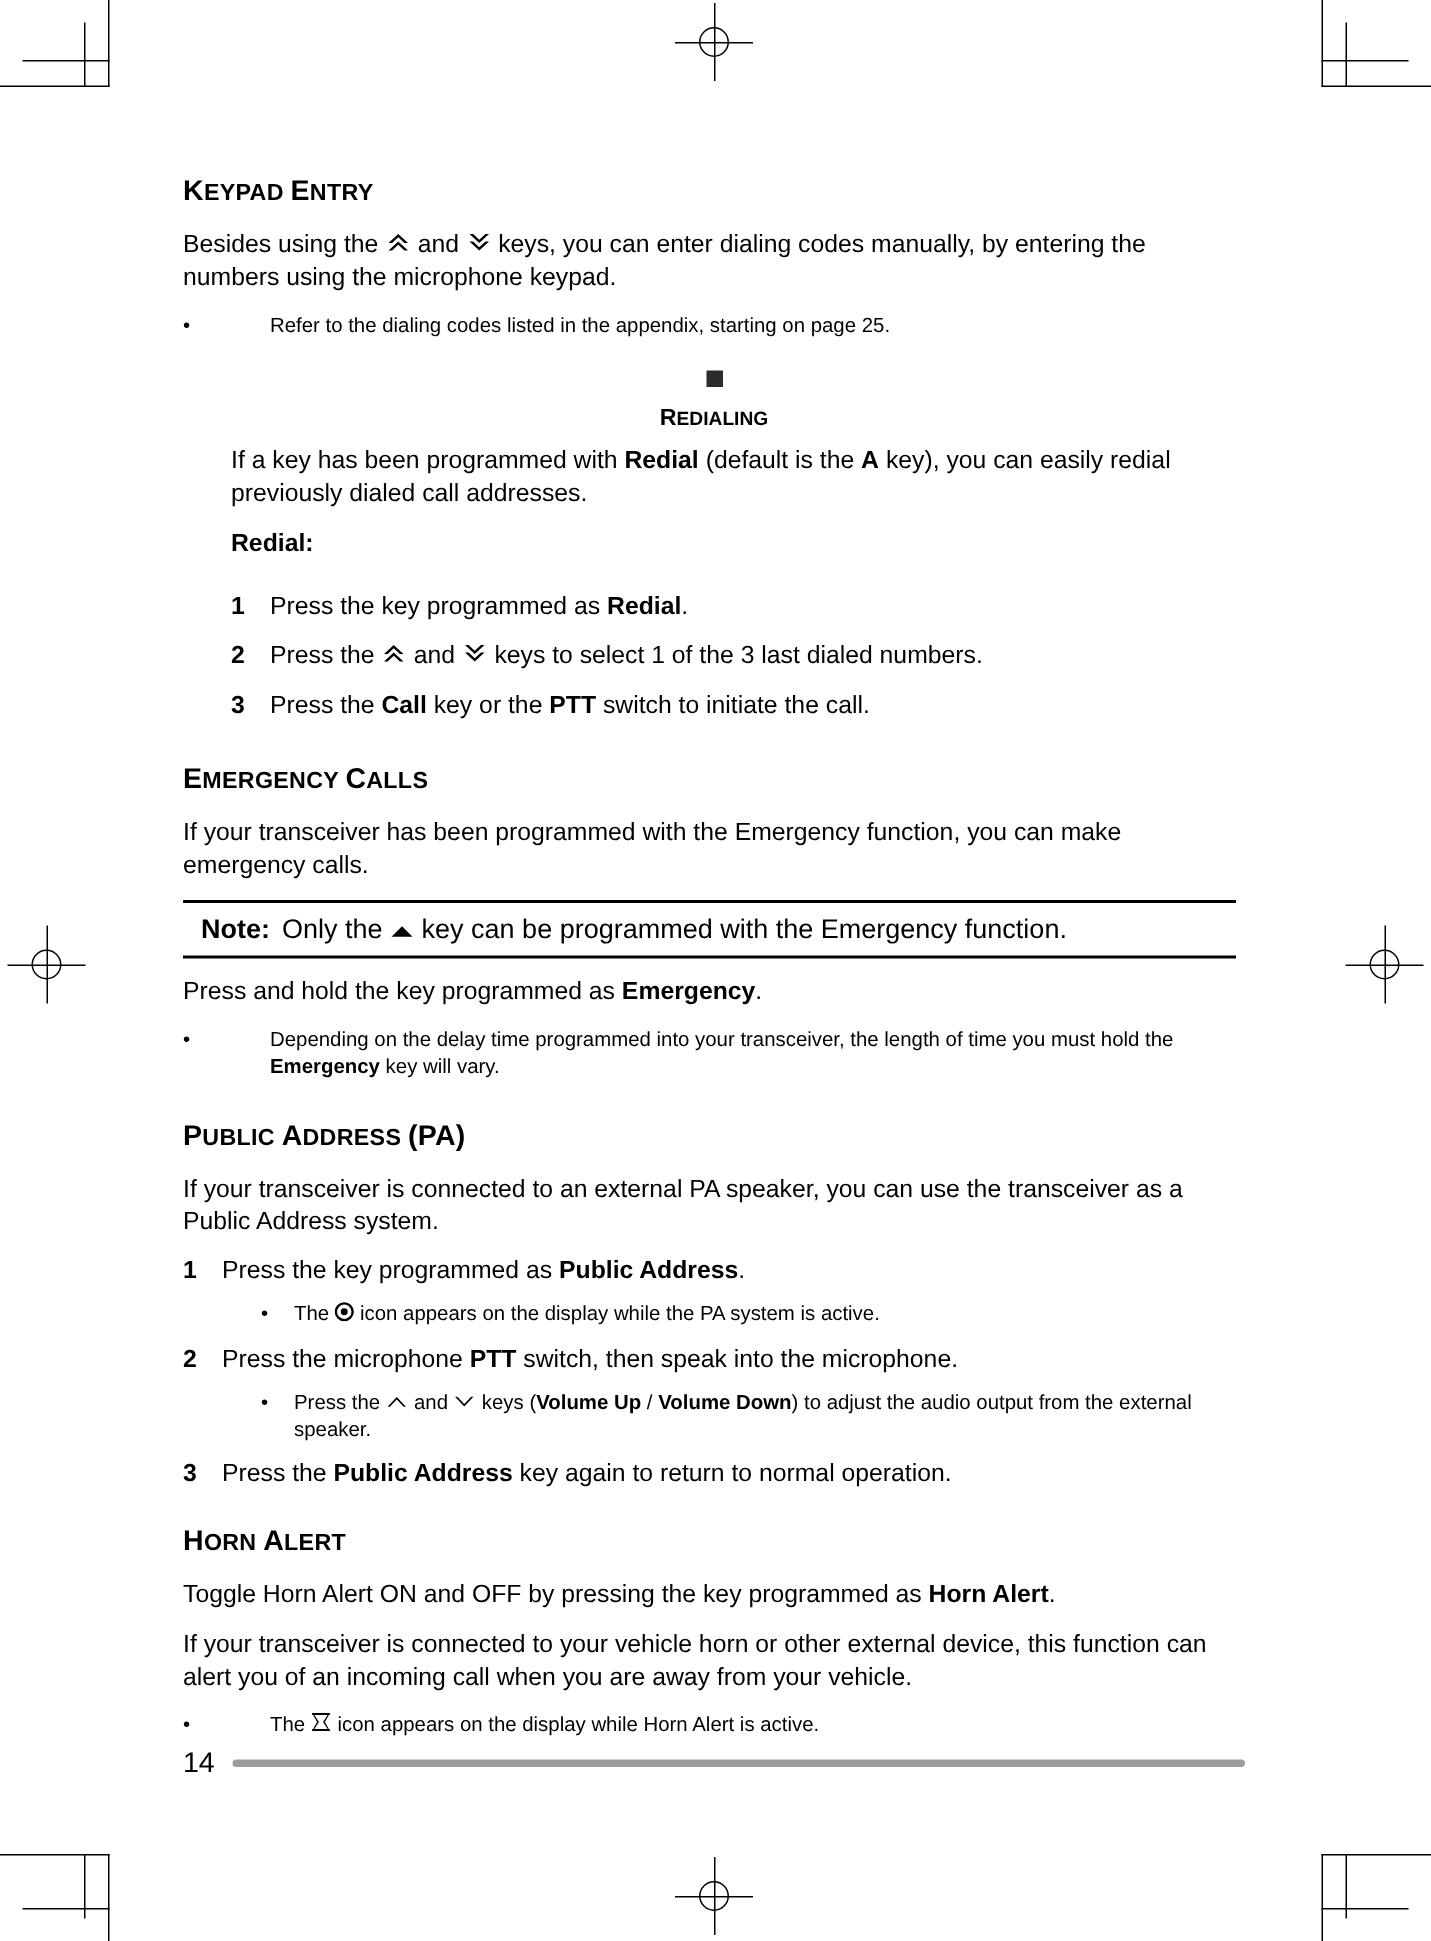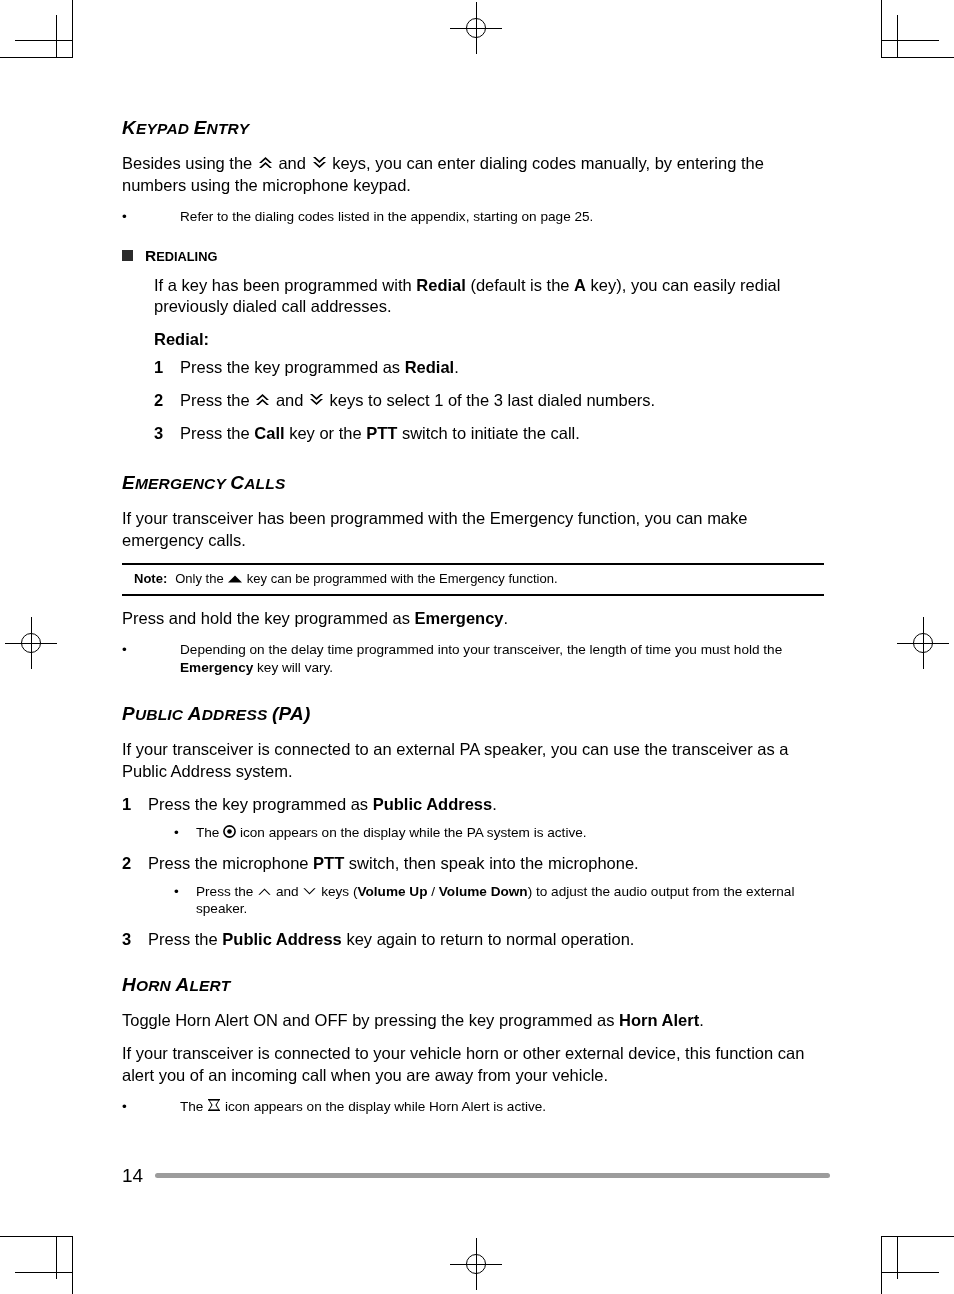--- a/index.html
+++ b/index.html
@@ -54,49 +54,49 @@
     top: 118px;
     width: 708px;
   }
 
   h1.sec {
     font-size: 19px;
     font-weight: bold;
     margin: 0 0 14px 0;
     letter-spacing: .2px;
     line-height: 1.1;
-    font-style: italic;
   }
   
   h1.sec .sc { font-size: 15.5px; }
 
   h2.sub {
     font-size: 15.5px;
     font-weight: bold;
     margin: 0 0 10px 0;
     display: flex;
     align-items: center;
     gap: 12px;
     line-height: 1.1;
+    flex-direction: column;
   }
   h2.sub .sc { font-size: 12.8px; }
   .sq {
     display: inline-block;
     width: 11px;
     height: 11px;
     background: #2b2b2b;
     flex: 0 0 auto;
   }
 
   p.body {
     font-size: 16.5px;
     line-height: 1.33;
     margin: 0 0 11px 0;
   }
-  p.body.tight { margin-bottom: 6px; }
+  p.body.tight { margin-bottom: 20px; }
 
   .indent { margin-left: 32px; }
 
   .dash {
     display: flex;
     font-size: 13.6px;
     line-height: 1.3;
     margin: 0 0 10px 0;
   }
   .dash .bullet {
@@ -135,21 +135,21 @@
 
   b { font-weight: bold; }
 
   
   .note {
     border-top: 2.5px solid #000;
     border-bottom: 2.5px solid #000;
     margin: 6px 0 12px 0;
     width: 702px;
     padding: 6px 0 7px 0;
-    font-size: 13px;
+    font-size: 18px;
     line-height: 1.25;
     display: flex;
     align-items: baseline;
   }
   .note .lbl {
     font-weight: bold;
     margin-left: 12px;
     margin-right: 8px;
   }
 

